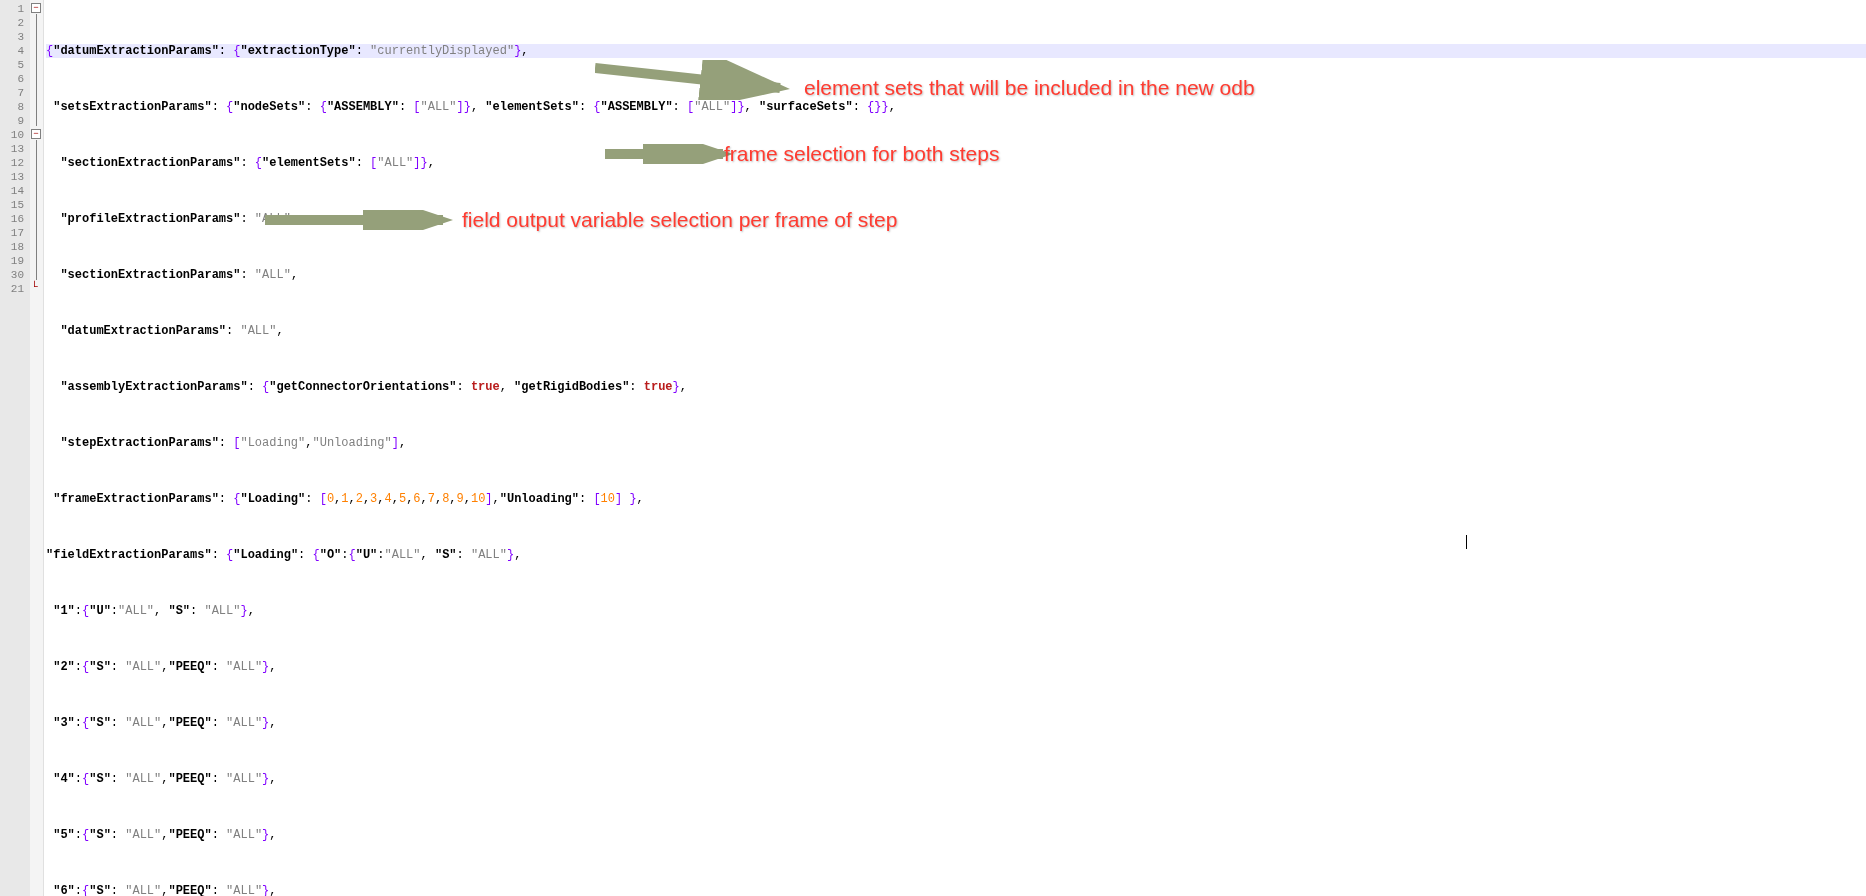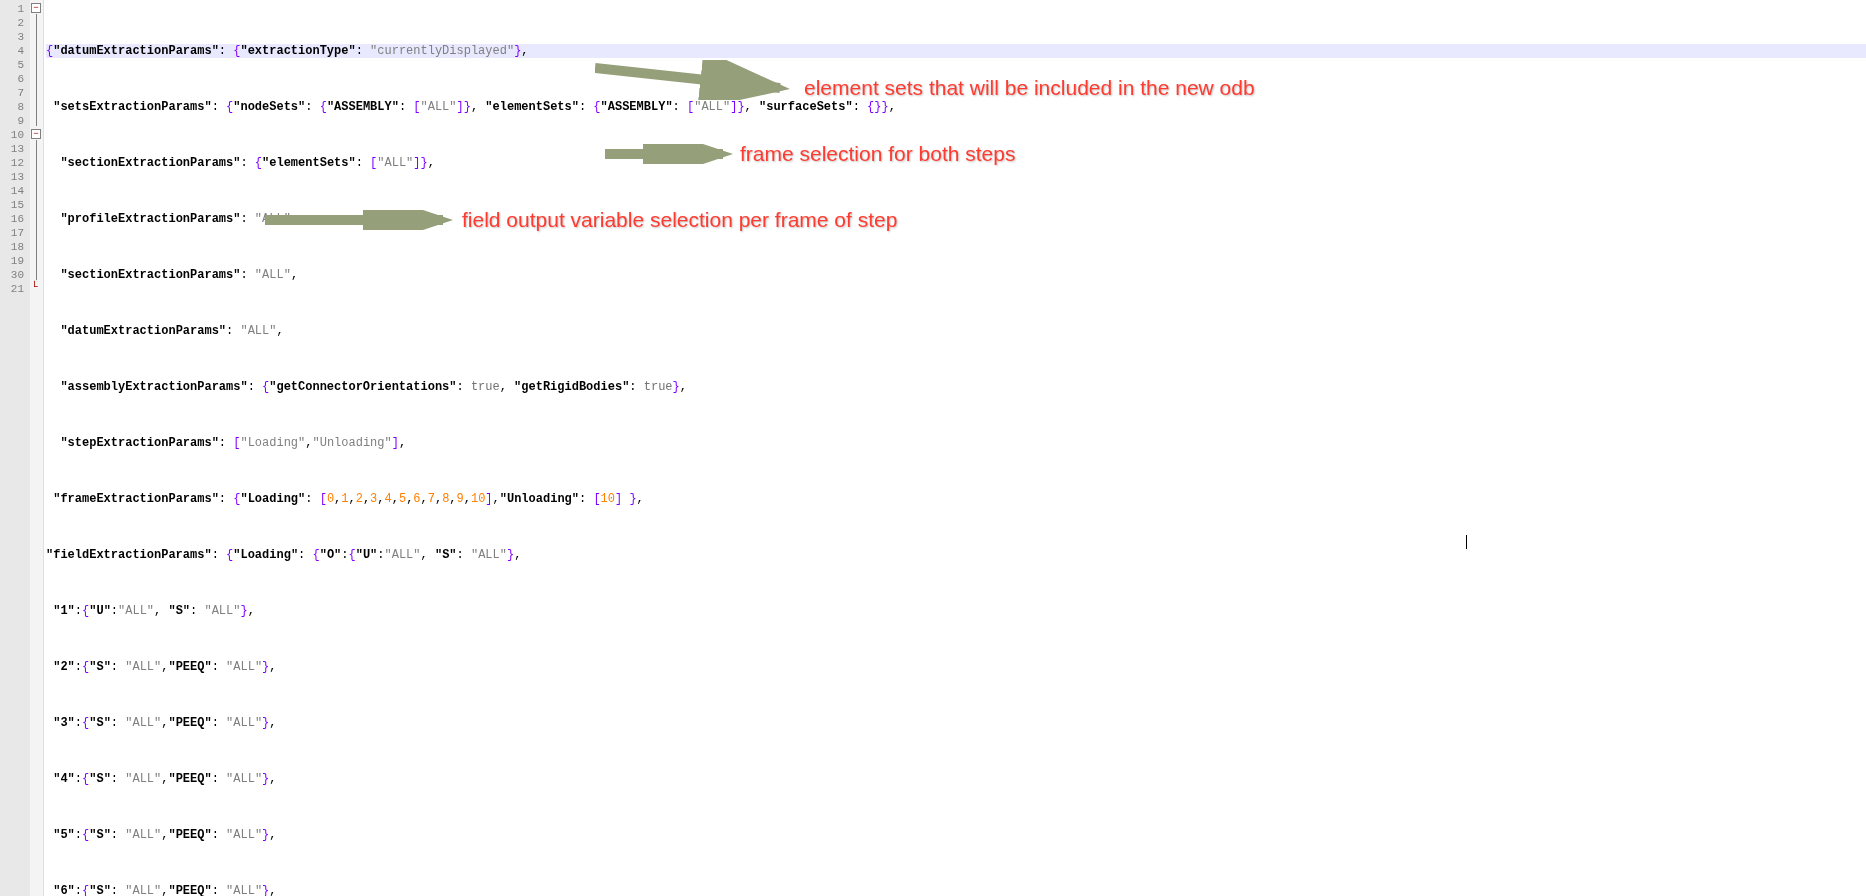--- a/index.html
+++ b/index.html
@@ -66,21 +66,21 @@
     flex: 1;
     line-height: 14px;
     padding: 2px 0 2px 2px;
     white-space: pre;
     position: relative;
   }
   .line { height: 14px; }
   .line.hl { background: #e8e8ff; }
   .s  { color: #808080; }   
   .n  { color: #ff8000; }   
-  .k  { color: #737373; font-weight: normal; } 
+  .k  { color: #b91c1c; font-weight: bold; } 
   .b  { color: #8000ff; }   
   .p  { color: #000000; }   
   .key{ color: #000000; font-weight: bold; } 
 
   .annot {
     position: absolute;
     color: #ff3b30;
     font-family: Liberation Sans, sans-serif;
     font-size: 21px;
     text-shadow: 1px 1px 2px rgba(0,0,0,0.25);
@@ -194,21 +194,21 @@
 <div class="annot" style="left:804px; top:76px;">element sets that will be included in the new odb</div>
 
 <svg class="arrow" style="left:605px; top:144px;" width="130" height="20">
   <defs>
       <marker id="ah2" markerWidth="10" markerHeight="10" refX="8" refY="3" orient="auto">
         <path d="M0,0 L0,6 L9,3 z" fill="#95a07a"></path>
       </marker>
     </defs>
   <line x1="0" y1="10" x2="118" y2="10" stroke="#95a07a" stroke-width="10" marker-end="url(#ah2)"></line>
 </svg>
-<div class="annot" style="left:740px; top:142px;">frame selection for both steps</div>
+<div class="annot" style="left:724px; top:142px;">frame selection for both steps</div>
 
 <svg class="arrow" style="left:265px; top:210px;" width="190" height="20">
   <defs>
       <marker id="ah3" markerWidth="10" markerHeight="10" refX="8" refY="3" orient="auto">
         <path d="M0,0 L0,6 L9,3 z" fill="#95a07a"></path>
       </marker>
     </defs>
   <line x1="0" y1="10" x2="178" y2="10" stroke="#95a07a" stroke-width="10" marker-end="url(#ah3)"></line>
 </svg>
 <div class="annot" style="left:462px; top:208px;">field output variable selection per frame of step</div>

